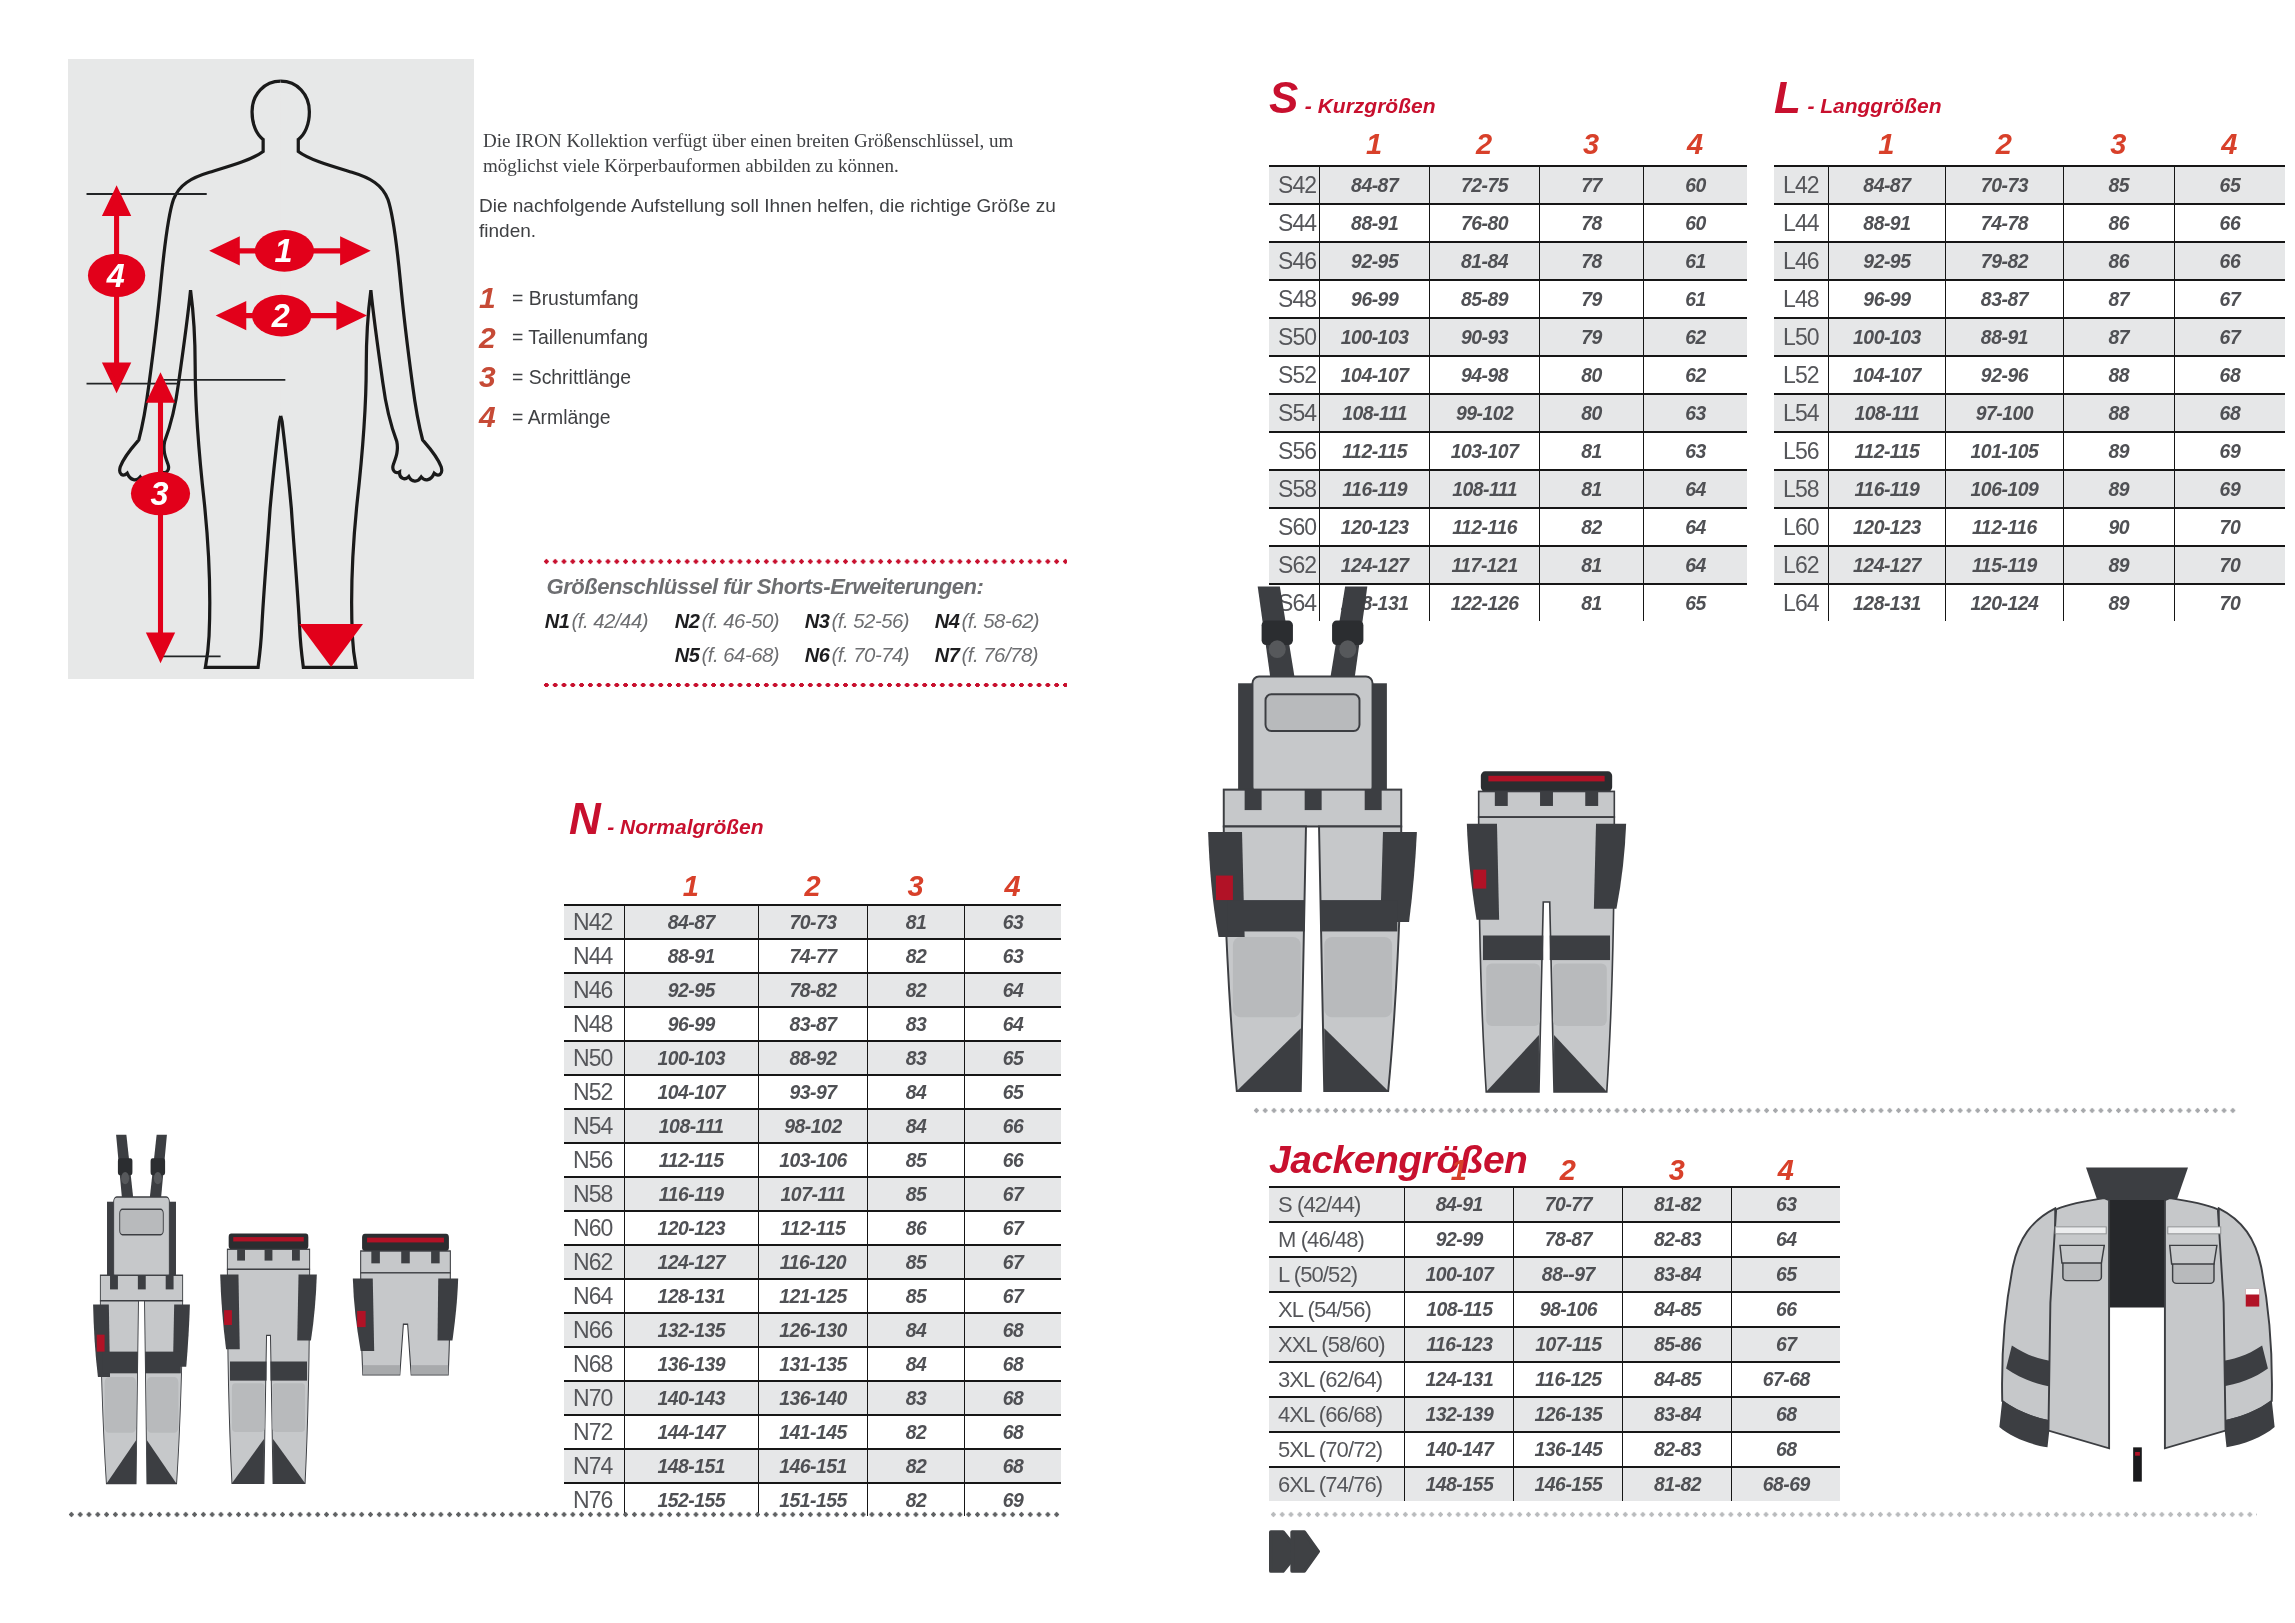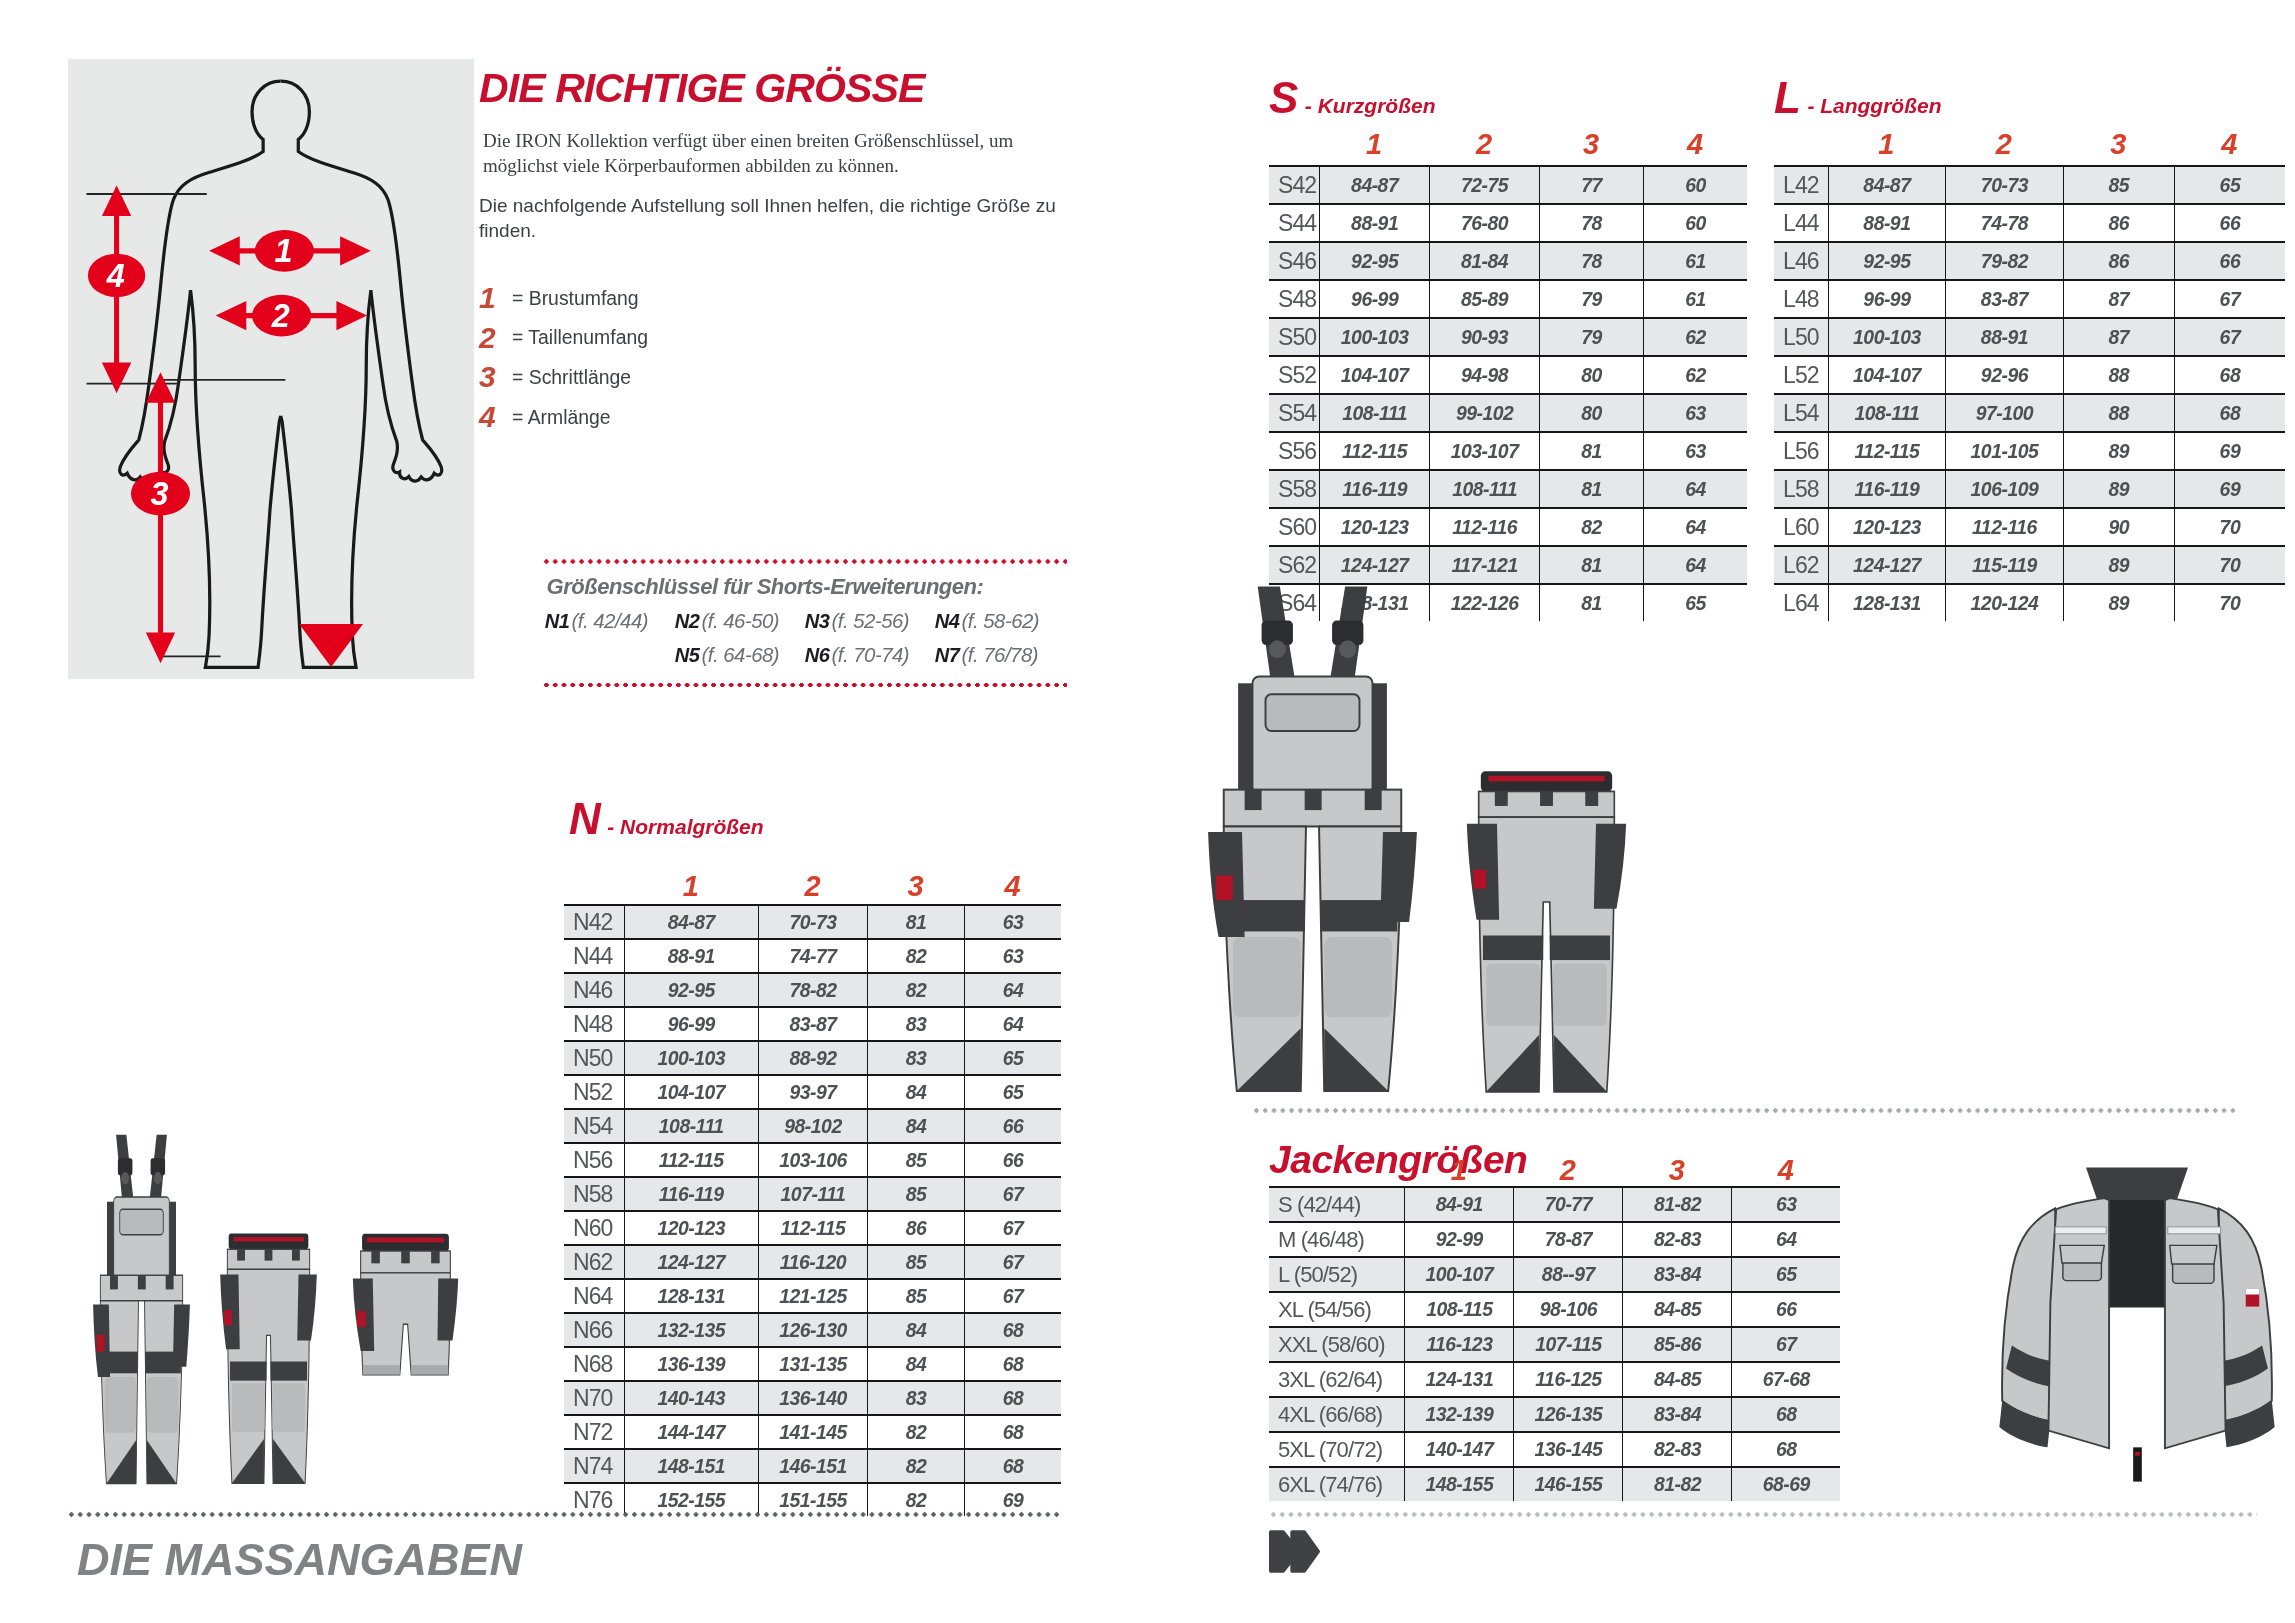--- a/index.html
+++ b/index.html
@@ -222,21 +222,20 @@
           <text x="466" y="440">1</text>
           <text x="460" y="580">2</text>
           <text x="103" y="493">4</text>
           <text x="198" y="965">3</text>
         </g>
       </g>
       <polygon points="500,1222 638,1222 569,1315" fill="#e2001a"></polygon>
     </svg>
   </div>
 
-  <h1 id="main-title" class="abs" style="margin:0;">DIE RICHTIGE GRÖSSE</h1>
   <p id="intro-p1" class="abs intro" style="margin:4px;font-family:Liberation Serif, serif;">Die IRON Kollektion verfügt über einen breiten Größenschlüssel, um möglichst viele Körperbauformen abbilden zu können.</p>
   <p id="intro-p2" class="abs intro" style="margin:0;">Die nachfolgende Aufstellung soll Ihnen helfen, die richtige Größe zu finden.</p>
 
   <div id="legend" class="abs">
     <div class="legend-row">
       <span class="legend-num">1</span>
       <span class="legend-label">= Brustumfang</span>
     </div>
     <div class="legend-row">
       <span class="legend-num">2</span>
@@ -717,20 +716,19 @@
   </svg>
 
   <svg class="abs illus" style="left:1983px;top:1150px;" width="308" height="352" viewBox="0 0 640 760" preserveAspectRatio="none">
     <use href="#g-jacket"></use>
   </svg>
 
   <div id="jacken-dots-top" class="abs dots dots-gray"></div>
   <div id="footer-dots-left" class="abs dots dots-darkgray"></div>
   <div id="footer-dots-right" class="abs dots dots-light"></div>
 
-  <div id="footer-title" class="abs">DIE MASSANGABEN</div>
   <svg id="chevrons" class="abs" viewBox="0 0 110 92">
     <polygon points="4,4 30,4 64,46 30,88 4,88" fill="#3f4144" stroke="#3f4144" stroke-width="8" stroke-linejoin="round"></polygon>
     <polygon points="50,4 76,4 106,46 76,88 50,88" fill="#3f4144" stroke="#3f4144" stroke-width="8" stroke-linejoin="round"></polygon>
   </svg>
 
 </div>
 
 
 </body></html>

